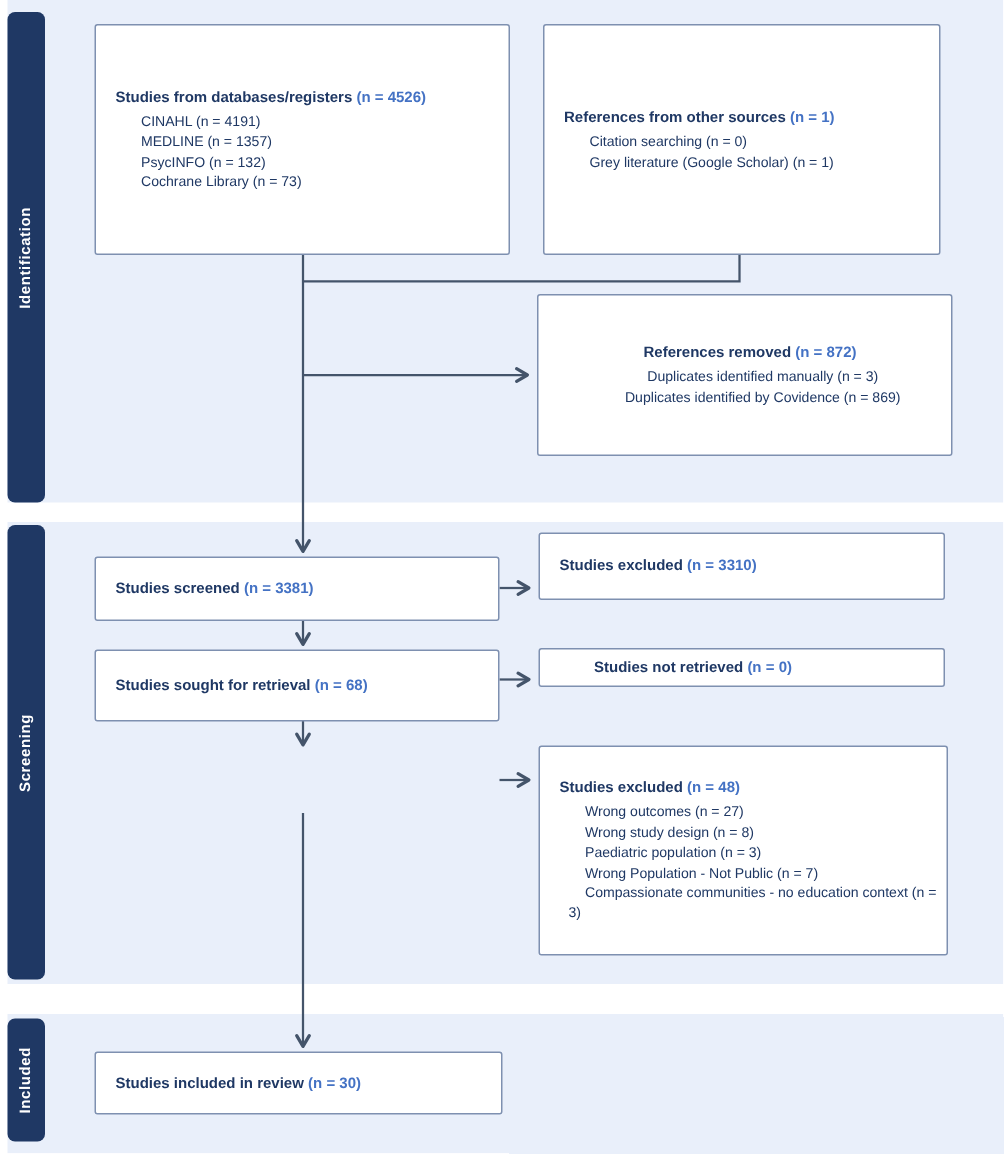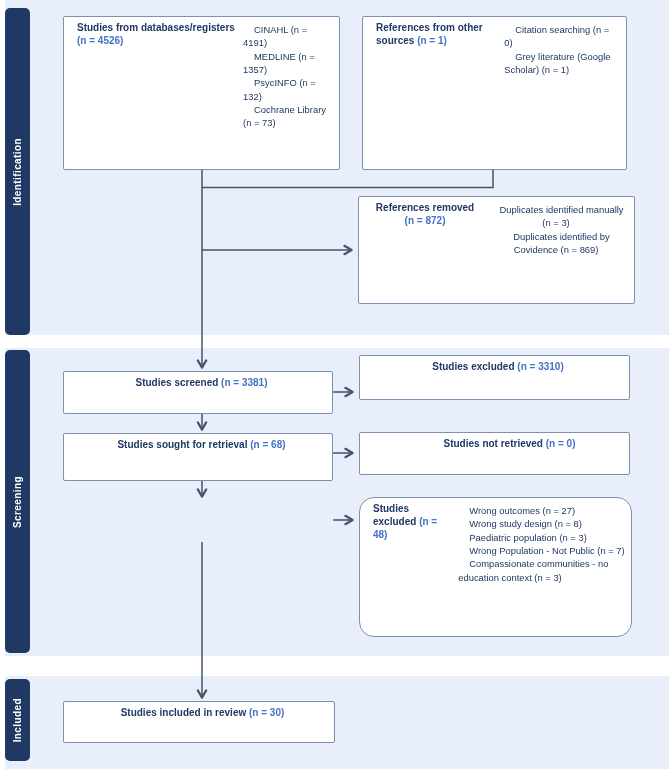--- a/index.html
+++ b/index.html
@@ -30,21 +30,21 @@
     font-weight:700;
     letter-spacing:0.4px;
     white-space:nowrap;
   }
   .box{
     position:absolute;
     box-sizing:border-box;
     background:#ffffff;
     border:1.5px solid #7e90b0;
     border-radius:2px;
-    display:flex;flex-direction:row;justify-content:center;
+    display:flex;flex-direction:column;justify-content:center;
     padding:4px 6px 4px 13px;
     color:#1f3864;
   }
   .main{
     font-size:10px;
     font-weight:600;
     line-height:1.3;
   }
   .n{
     color:#4472c4;
@@ -150,29 +150,29 @@
     </div>
   </div>
 
   <div class="box" style="left:63px;top:433px;width:270px;height:48px;">
     <div class="main">
       <span>Studies sought for retrieval</span>
       <span class="n">(n = 68)</span>
     </div>
   </div>
 
-  <div class="box" style="left:359px;top:432px;width:271px;height:43px;padding-left:36px;">
+  <div class="box" style="left:359px;top:432px;width:271px;height:26px;padding-left:36px;">
     <div class="main">
       <span>Studies not retrieved</span>
       <span class="n">(n = 0)</span>
     </div>
   </div>
 
 
-  <div class="box" style="left:359px;top:497px;width:273px;height:140px;border-radius:15px;">
+  <div class="box" style="left:359px;top:497px;width:273px;height:140px;">
     <div class="main">
       <span>Studies excluded</span>
       <span class="n">(n = 48)</span>
     </div>
     <div class="subs">
       <div class="sub">Wrong outcomes (n = 27)</div>
       <div class="sub">Wrong study design (n = 8)</div>
       <div class="sub">Paediatric population (n = 3)</div>
       <div class="sub">Wrong Population - Not Public (n = 7)</div>
       <div class="sub">Compassionate communities - no education context (n = 3)</div>

